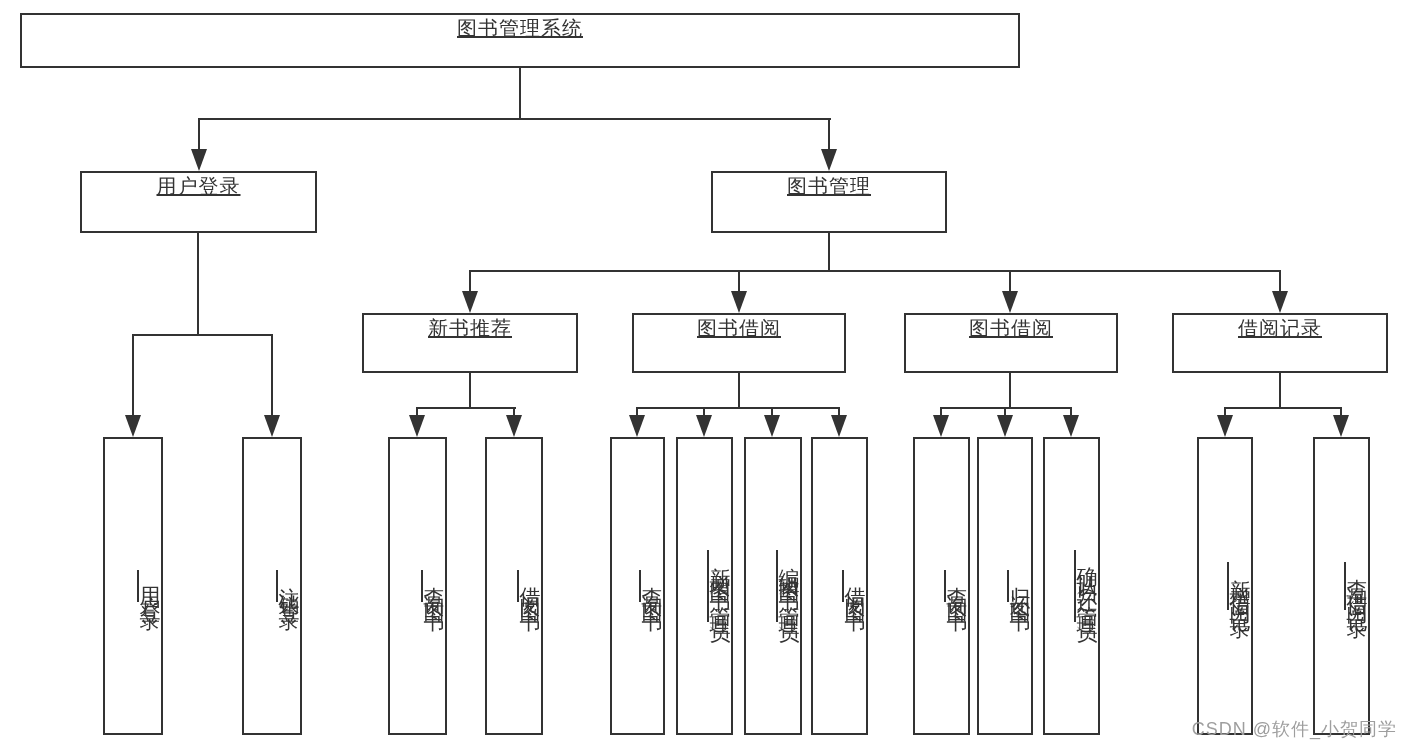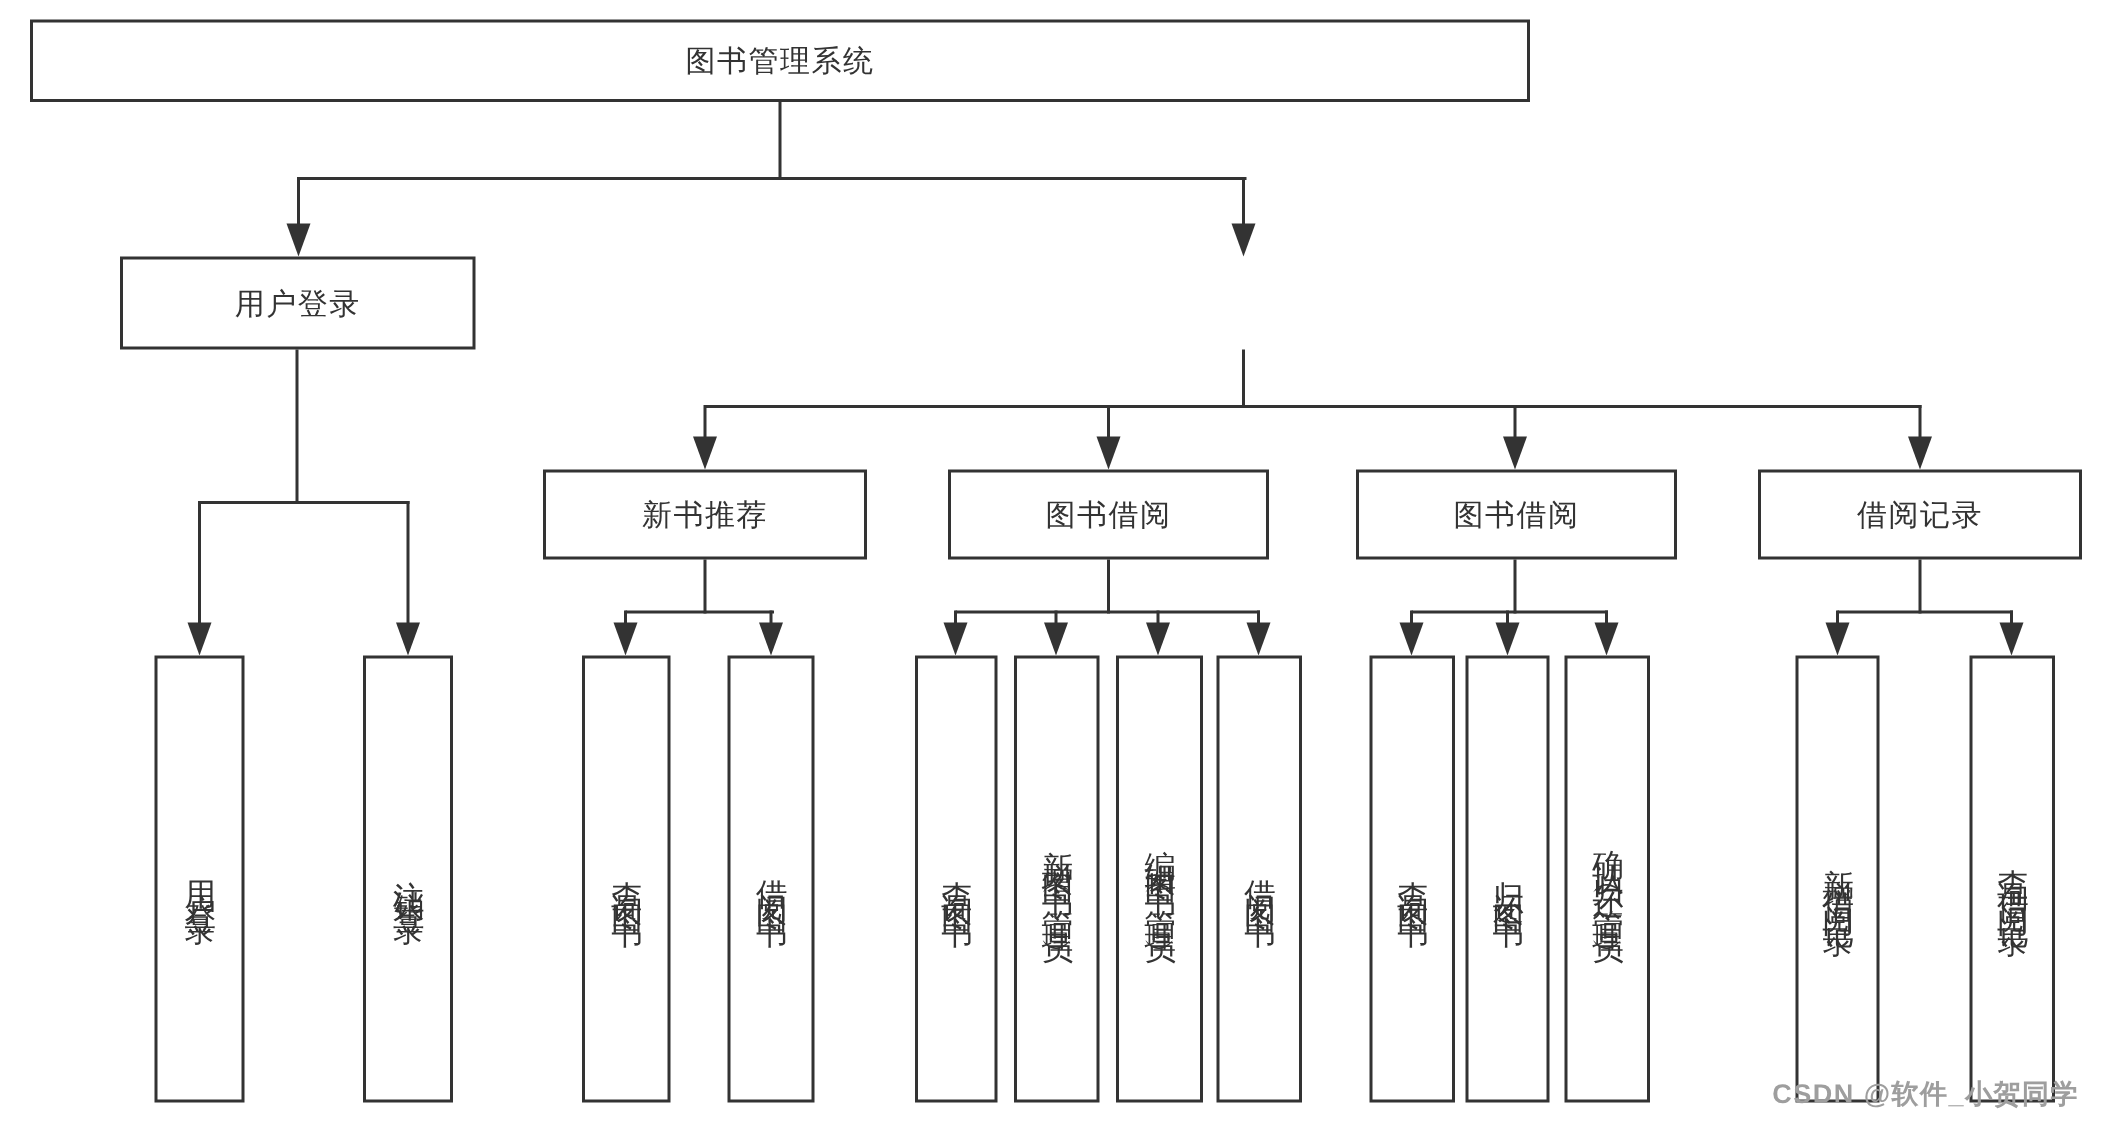--- a/index.html
+++ b/index.html
@@ -10,70 +10,73 @@
     height:747px;
     background:#ffffff;
     font-family:"Liberation Sans","DejaVu Sans",sans-serif;
     overflow:hidden;
   }
   .box {
     position:absolute;
     border:2px solid #333333;
     background:#ffffff;
     display:flex;
-    align-items:center;
+    align-items:flex-start;
     justify-content:center;
     color:#333333;
+    text-decoration:underline;
   }
   .hlabel { font-size:20px; letter-spacing:1px; }
   .leaf {
     writing-mode:vertical-rl;
     text-orientation:mixed;
     font-size:21px;
     letter-spacing:8px;
     line-height:1;
   }
   .ln { position:absolute; background:#333333; }
   .arrow {
     position:absolute;
     width:0; height:0;
     border-left:8px solid transparent;
     border-right:8px solid transparent;
     border-top:22px solid #333333;
   }
   .watermark {
     position:absolute;
-    right:19px;
+    right:8px;
     top:717px;
     font-size:18px;
     color:#9e9e9e;
     letter-spacing:1px;
     z-index:10;
     white-space:nowrap;
-    font-weight:bold;
   }
 </style>
 </head>
 <body>
 
 <div id="canvas">
 
   <div class="box hlabel" style="left:20px; top:13px; width:1000px; height:55px;">
     <span>图书管理系统</span>
   </div>
 
   <div class="ln" style="left:519px; top:68px; width:2px; height:52px;"></div>
   <div class="ln" style="left:198px; top:118px; width:633px; height:2px;"></div>
   <div class="ln" style="left:198px; top:118px; width:2px; height:33px;"></div>
   <div class="arrow" style="left:191px; top:149px;"></div>
   <div class="ln" style="left:828px; top:118px; width:2px; height:33px;"></div>
   <div class="arrow" style="left:821px; top:149px;"></div>
 
   <div class="box hlabel" style="left:80px; top:171px; width:237px; height:62px;">
     <span>用户登录</span>
+  </div>
+  <div class="box hlabel" style="left:711px; top:171px; width:236px; height:62px;">
+    <span>图书管理</span>
   </div>
 
   <div class="ln" style="left:197px; top:233px; width:2px; height:103px;"></div>
   <div class="ln" style="left:132px; top:334px; width:141px; height:2px;"></div>
   <div class="ln" style="left:132px; top:334px; width:2px; height:83px;"></div>
   <div class="arrow" style="left:125px; top:415px;"></div>
   <div class="ln" style="left:271px; top:334px; width:2px; height:83px;"></div>
   <div class="arrow" style="left:264px; top:415px;"></div>
 
   <div class="ln" style="left:828px; top:233px; width:2px; height:39px;"></div>

